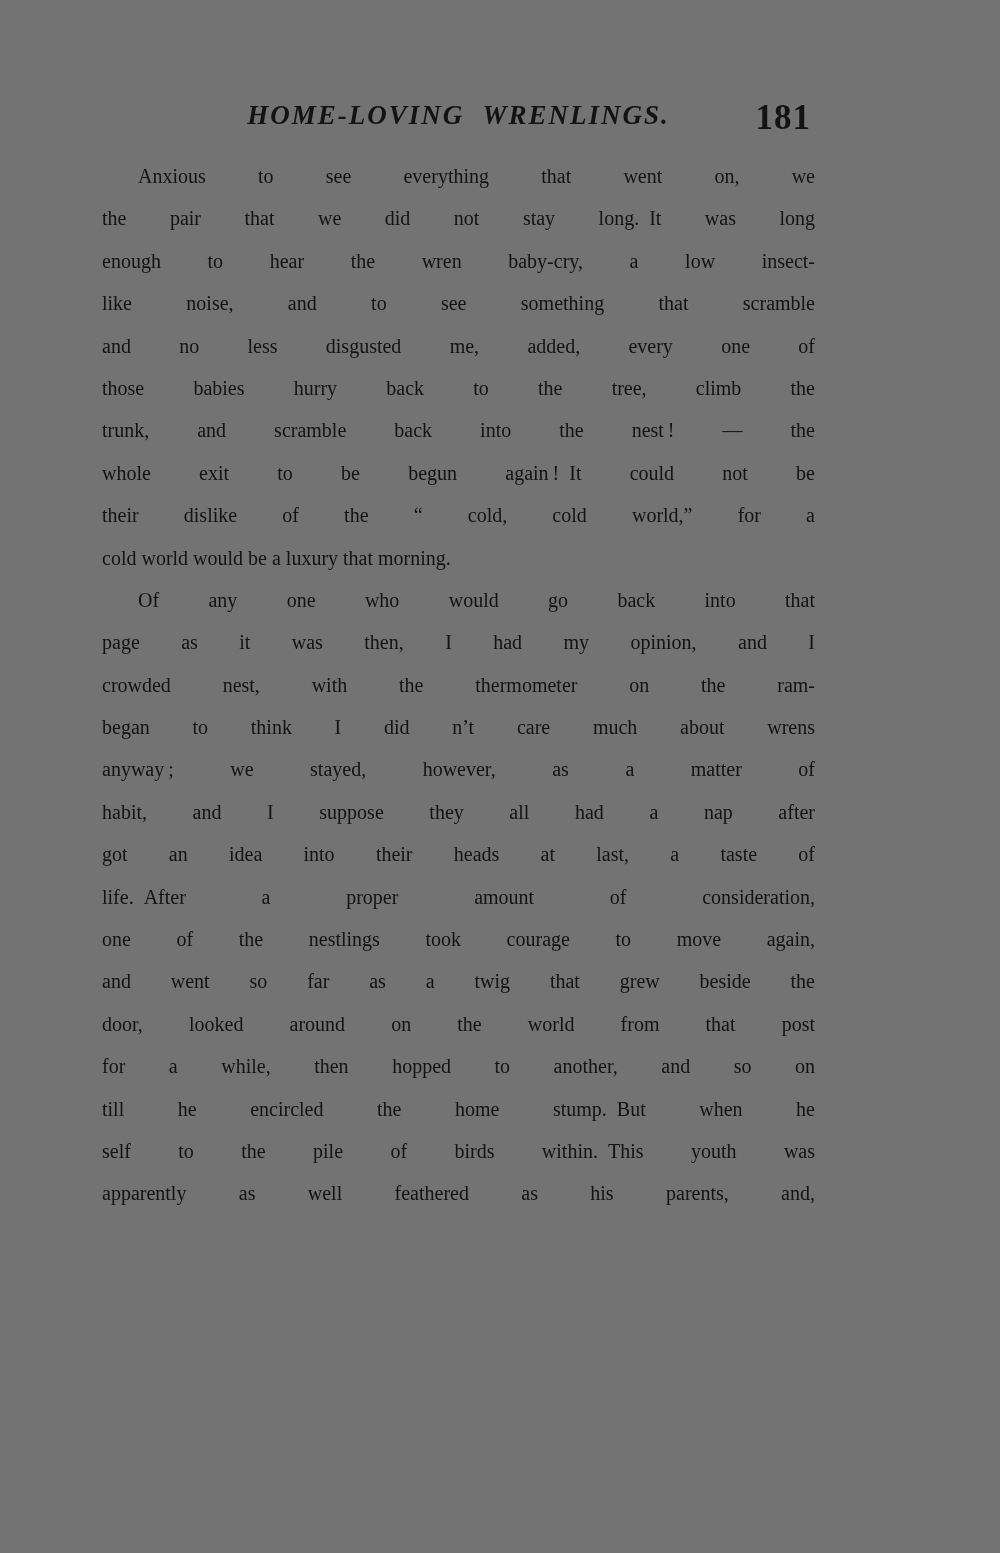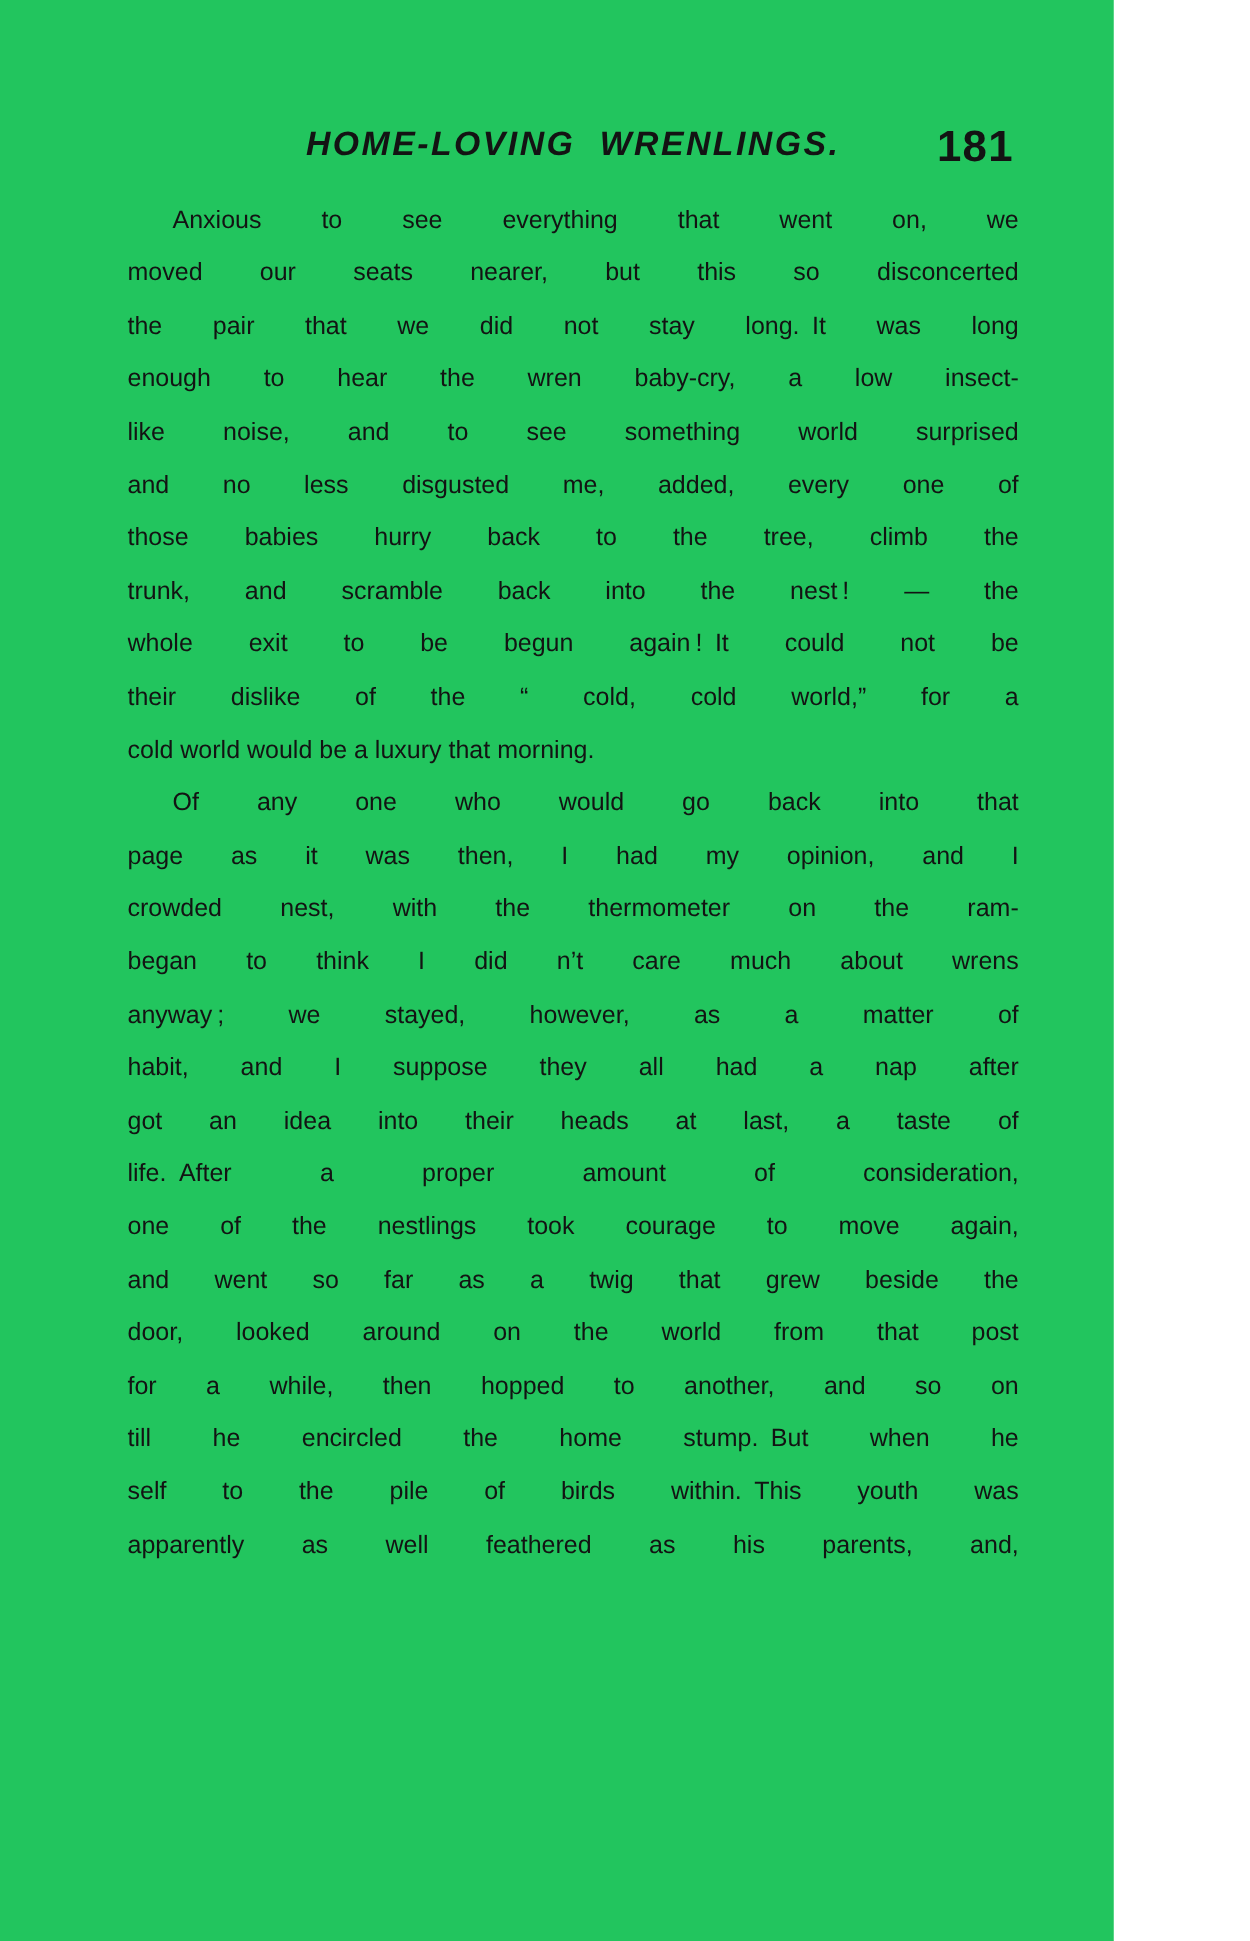--- a/index.html
+++ b/index.html
@@ -2,25 +2,25 @@
 <html><head>
 <meta charset="utf-8">
 <style>
   html, body {
     margin: 0;
     padding: 0;
     background: #ffffff;
   }
   .page {
     position: relative;
-    width: 891px;
+    width: 1000px;
     height: 1553px;
-    background: #22c55e;
+    background: #737373;
     color: #131313;
-    font-family: Liberation Sans, sans-serif;
+    font-family: Liberation Serif, serif;
     overflow: hidden;
   }
   .page-header {
     position: absolute;
     top: 100px;
     left: 102px;
     width: 713px;
     height: 40px;
   }
   .running-title {
@@ -72,24 +72,23 @@
 <body>
 
 <div class="page">
   <div class="page-header">
     <span class="running-title">HOME-LOVING WRENLINGS.</span>
     <span class="page-number">181</span>
   </div>
   <div class="page-content" id="page-content">
       <div class="paragraph">
         <div class="text-line indent">Anxious to see everything that went on, we</div>
-        <div class="text-line">moved our seats nearer, but this so disconcerted</div>
         <div class="text-line">the pair that we did not stay long. It was long</div>
         <div class="text-line">enough to hear the wren baby-cry, a low insect-</div>
-        <div class="text-line">like noise, and to see something world surprised</div>
+        <div class="text-line">like noise, and to see something that scramble</div>
         <div class="text-line">and no less disgusted me, added, every one of</div>
         <div class="text-line">those babies hurry back to the tree, climb the</div>
         <div class="text-line">trunk, and scramble back into the nest ! — the</div>
         <div class="text-line">whole exit to be begun again ! It could not be</div>
         <div class="text-line">their dislike of the “ cold, cold world,” for a</div>
         <div class="text-line last-line">cold world would be a luxury that morning.</div>
       </div>
       <div class="paragraph">
         <div class="text-line indent">Of any one who would go back into that</div>
         <div class="text-line">page as it was then, I had my opinion, and I</div>

